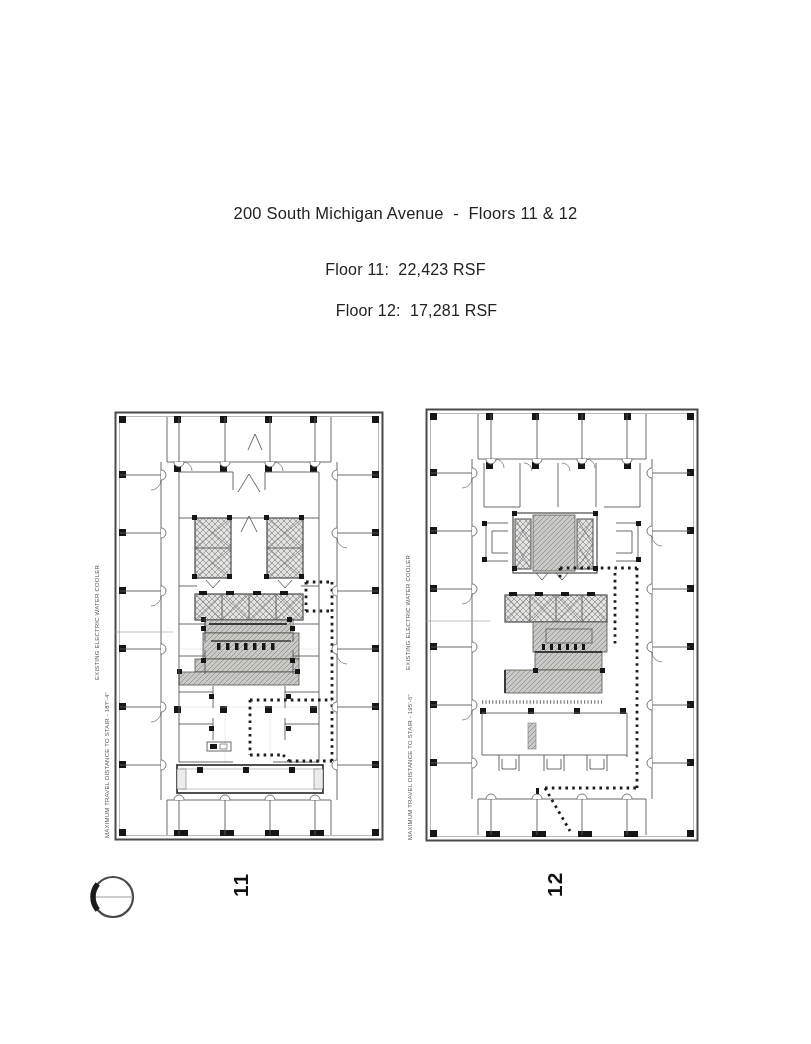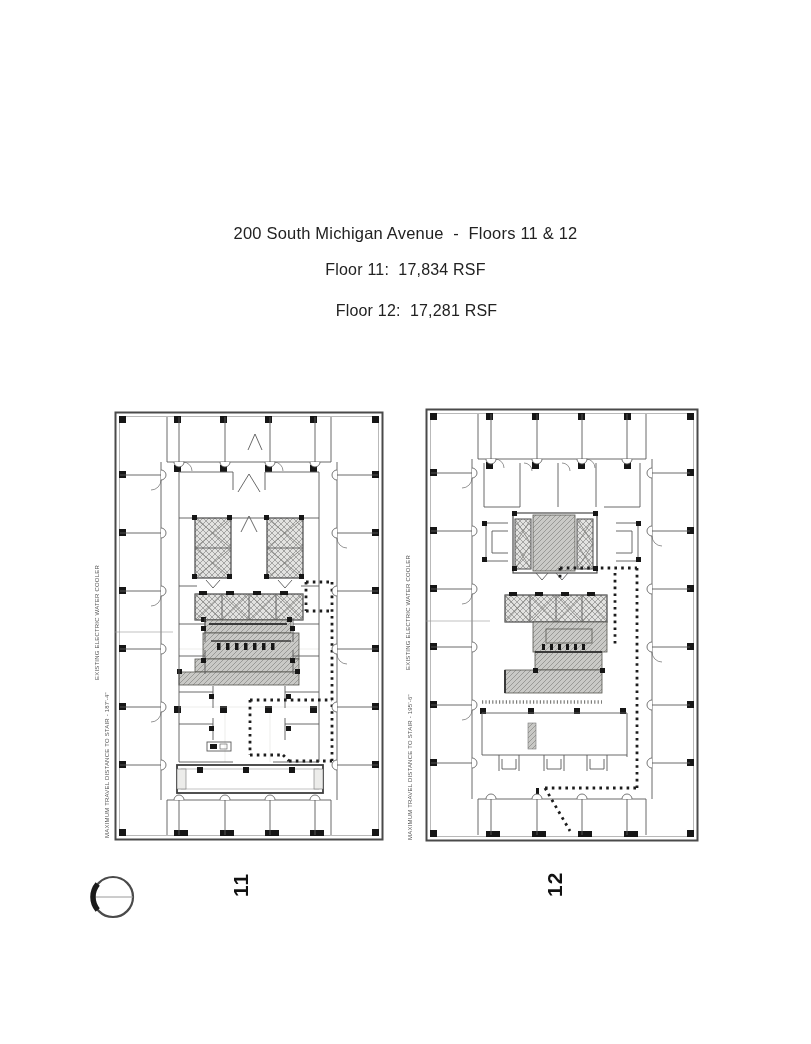--- a/index.html
+++ b/index.html
@@ -1,19 +1,19 @@
 <!DOCTYPE html>
 <html><head>
 <meta charset="utf-8">
 <style>
   html,body{margin:0;padding:0;background:#ffffff;}
   #page{position:relative;width:811px;height:1044px;background:#ffffff;overflow:hidden;
         font-family:"Liberation Sans", sans-serif;}
   .hdr{position:absolute;left:0;width:811px;text-align:center;color:#222;white-space:pre;}
-  .title{top:224px;font-size:16.5px;letter-spacing:0.2px;}
+  .title{top:204px;font-size:16.5px;letter-spacing:0.2px;}
   .rsf{font-size:16px;letter-spacing:0.2px;}
   .plan{position:absolute;}
   .vnote{position:absolute;transform:rotate(-90deg);transform-origin:0 0;
          font-size:6px;color:#555;letter-spacing:0.2px;white-space:pre;}
   .floor-num{position:absolute;transform:rotate(-90deg);transform-origin:0 0;
          font-size:21px;font-weight:bold;color:#111;letter-spacing:1px;white-space:pre;}
   svg .wall{stroke:#4a4a4a;fill:none;}
   svg .thin{stroke:#5a5a5a;stroke-width:0.9;fill:none;}
   svg .faint{stroke:#cfcfcd;stroke-width:0.4;fill:none;}
   svg .col{fill:#161616;stroke:none;}
@@ -22,21 +22,21 @@
   svg .xline{stroke:#7d7d7a;stroke-width:0.8;fill:none;}
   svg .gray-edge{stroke:#55554f;stroke-width:0.8;}
   svg .arc{stroke:#6a6a6a;stroke-width:0.7;fill:none;}
 </style>
 </head>
 <body>
 
 <div id="page">
 
   <div class="hdr title">200 South Michigan Avenue  -  Floors 11 &amp; 12</div>
-  <div class="hdr rsf" style="top:261px;">Floor 11:  17,834 RSF</div>
+  <div class="hdr rsf" style="top:261px;">Floor 11:  22,423 RSF</div>
   <div class="hdr rsf" style="top:302px;padding-left:11px;">Floor 12:  17,281 RSF</div>
 
   <div class="plan" style="left:113px;top:410px;width:272px;height:432px;">
   <svg width="272" height="432" viewBox="0 0 272 432">
     <defs>
       <pattern id="xh1" width="6" height="6" patternUnits="userSpaceOnUse">
         <rect width="6" height="6" fill="#e2e2e0"></rect>
         <path d="M0 0 L6 6 M6 0 L0 6" stroke="#8a8a88" stroke-width="0.7"></path>
       </pattern>
       <pattern id="gh1" width="5" height="5" patternUnits="userSpaceOnUse">

